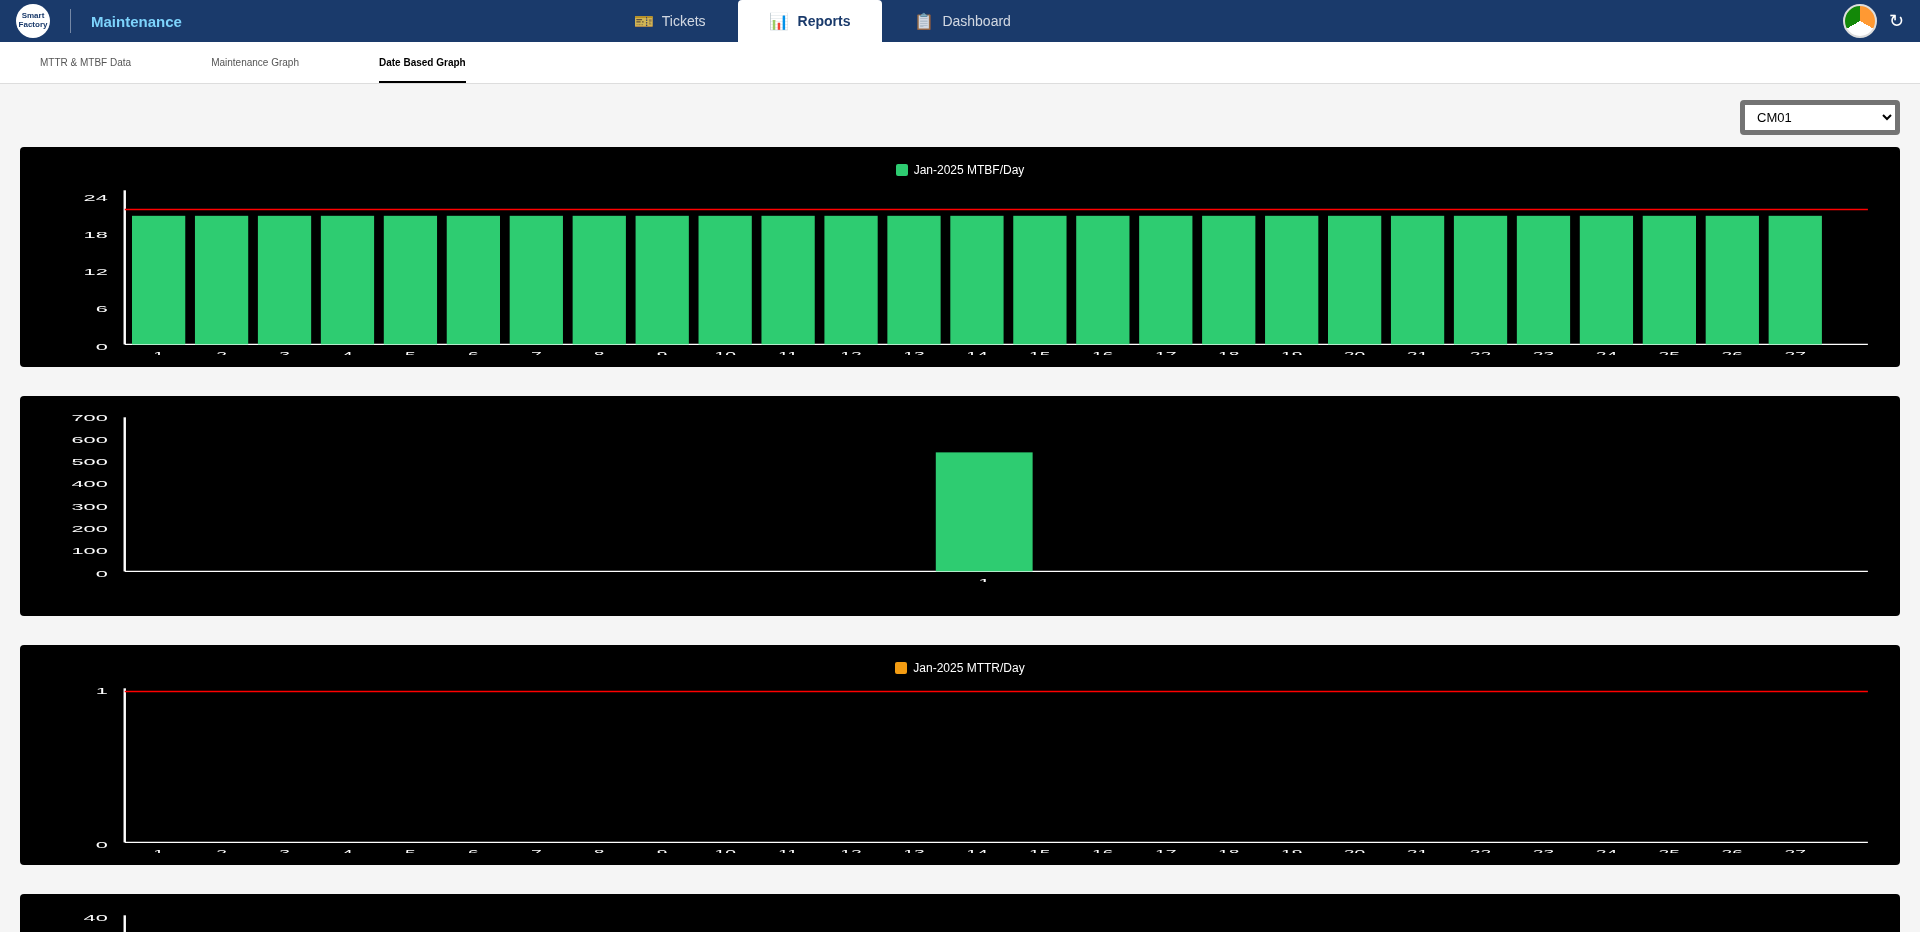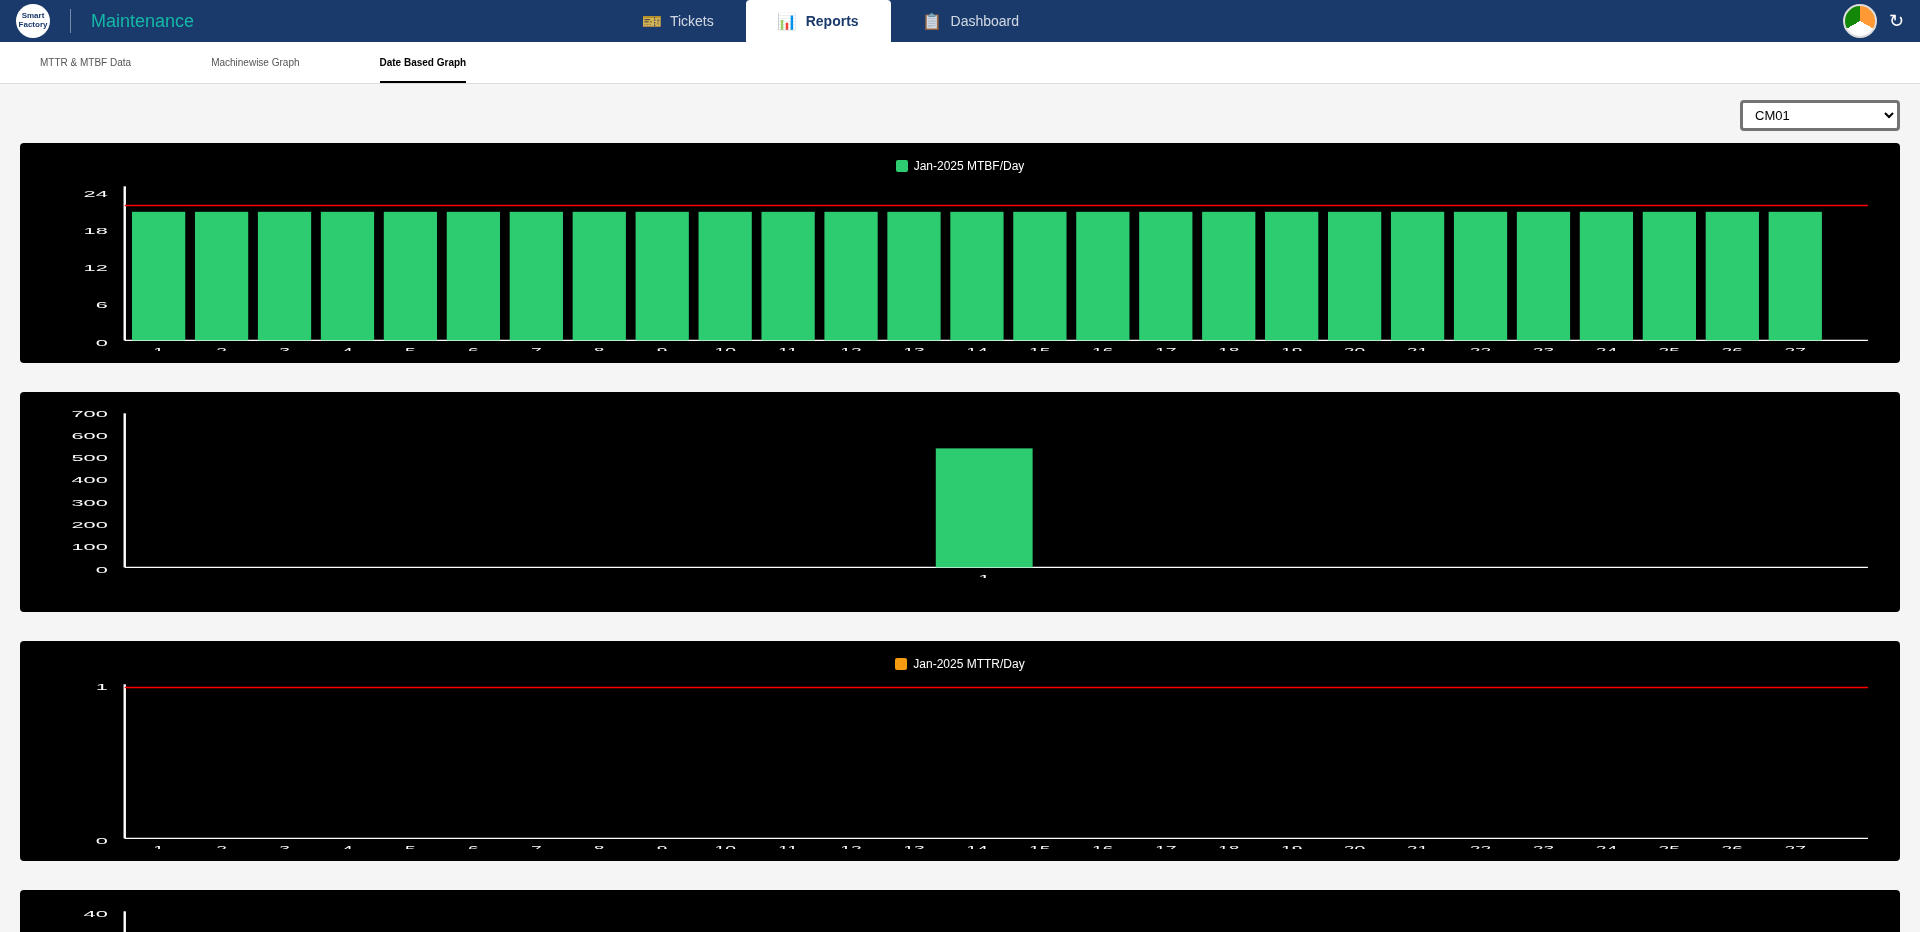--- a/index.html
+++ b/index.html
@@ -34,23 +34,23 @@
       text-align: center;
       line-height: 1.1;
     }
     .header-divider {
       width: 1px;
       height: 24px;
       background: rgba(255,255,255,0.4);
       margin: 0 12px;
     }
     .header-app-name {
-      font-size: 18px;
-      font-weight: 400;
-      color: #14b8a6;
+      font-size: 15px;
+      font-weight: 700;
+      color: #7dd3fc;
     }
     .header-nav {
       display: flex;
       align-items: center;
       gap: 0;
       margin: 0 auto;
     }
     .nav-item {
       display: flex;
       align-items: center;
@@ -131,21 +131,21 @@
 
     
     .dropdown-row {
       display: flex;
       justify-content: flex-end;
       margin-bottom: 12px;
     }
     .machine-select {
       width: 160px;
       padding: 4px 8px;
-      border: 3px solid #737373;
+      border: 5px solid #737373;
       border-radius: 4px;
       font-size: 13px;
       background: white;
       cursor: pointer;
     }
 
     
     .charts-grid {
       display: grid;
       grid-template-columns: 1fr;
@@ -221,21 +221,21 @@
     <div class="flag-circle"></div>
     <span class="refresh-icon">↻</span>
   </div>
 </div>
 
 <div class="sub-tabs">
   <div class="sub-tab">
     <span>MTTR &amp; MTBF Data</span>
   </div>
   <div class="sub-tab">
-    <span>Machinewise Graph</span>
+    <span>Maintenance Graph</span>
   </div>
   <div class="sub-tab active">
     <span>Date Based Graph</span>
   </div>
 </div>
 
 <div class="content">
 
   <div class="dropdown-row">
     <select class="machine-select">

